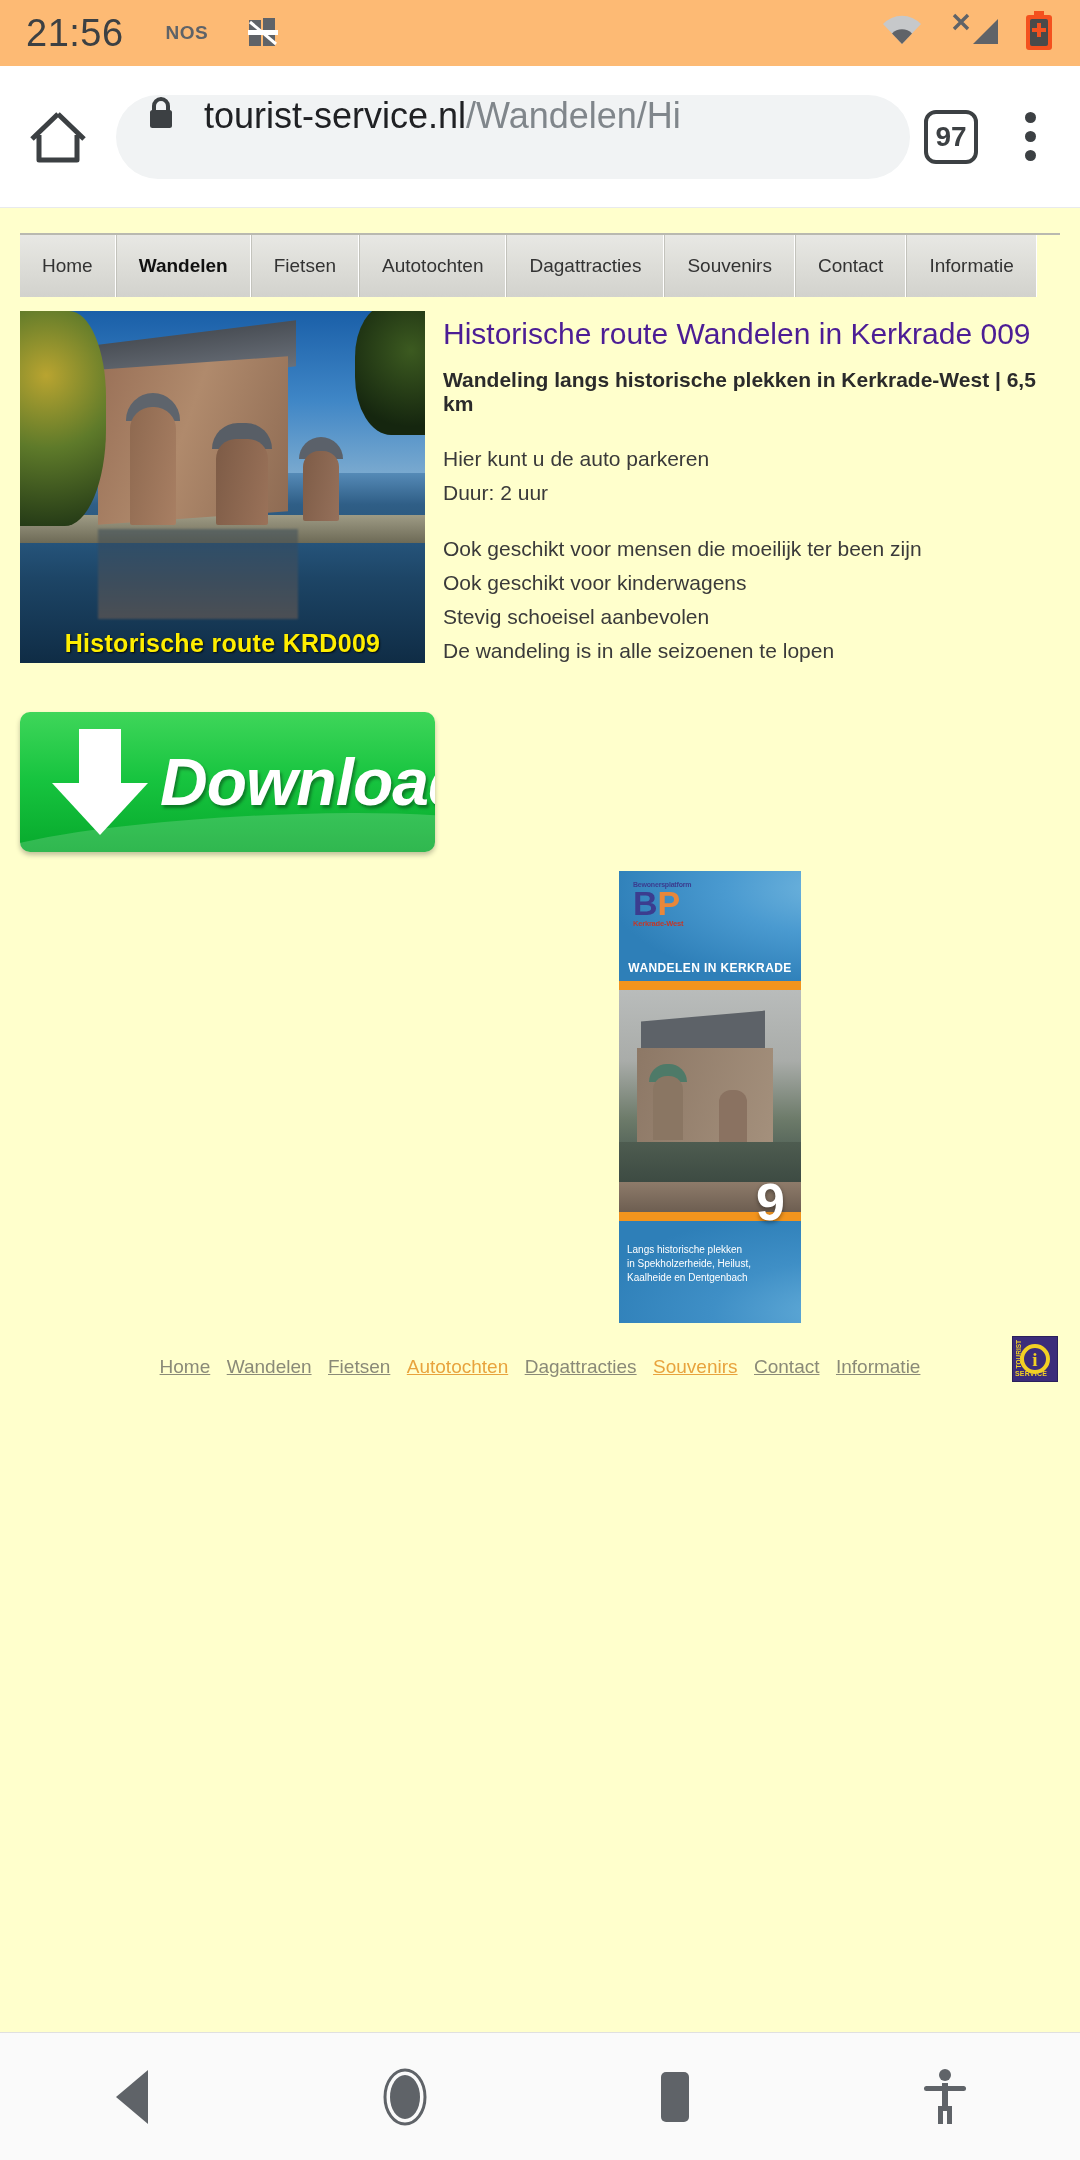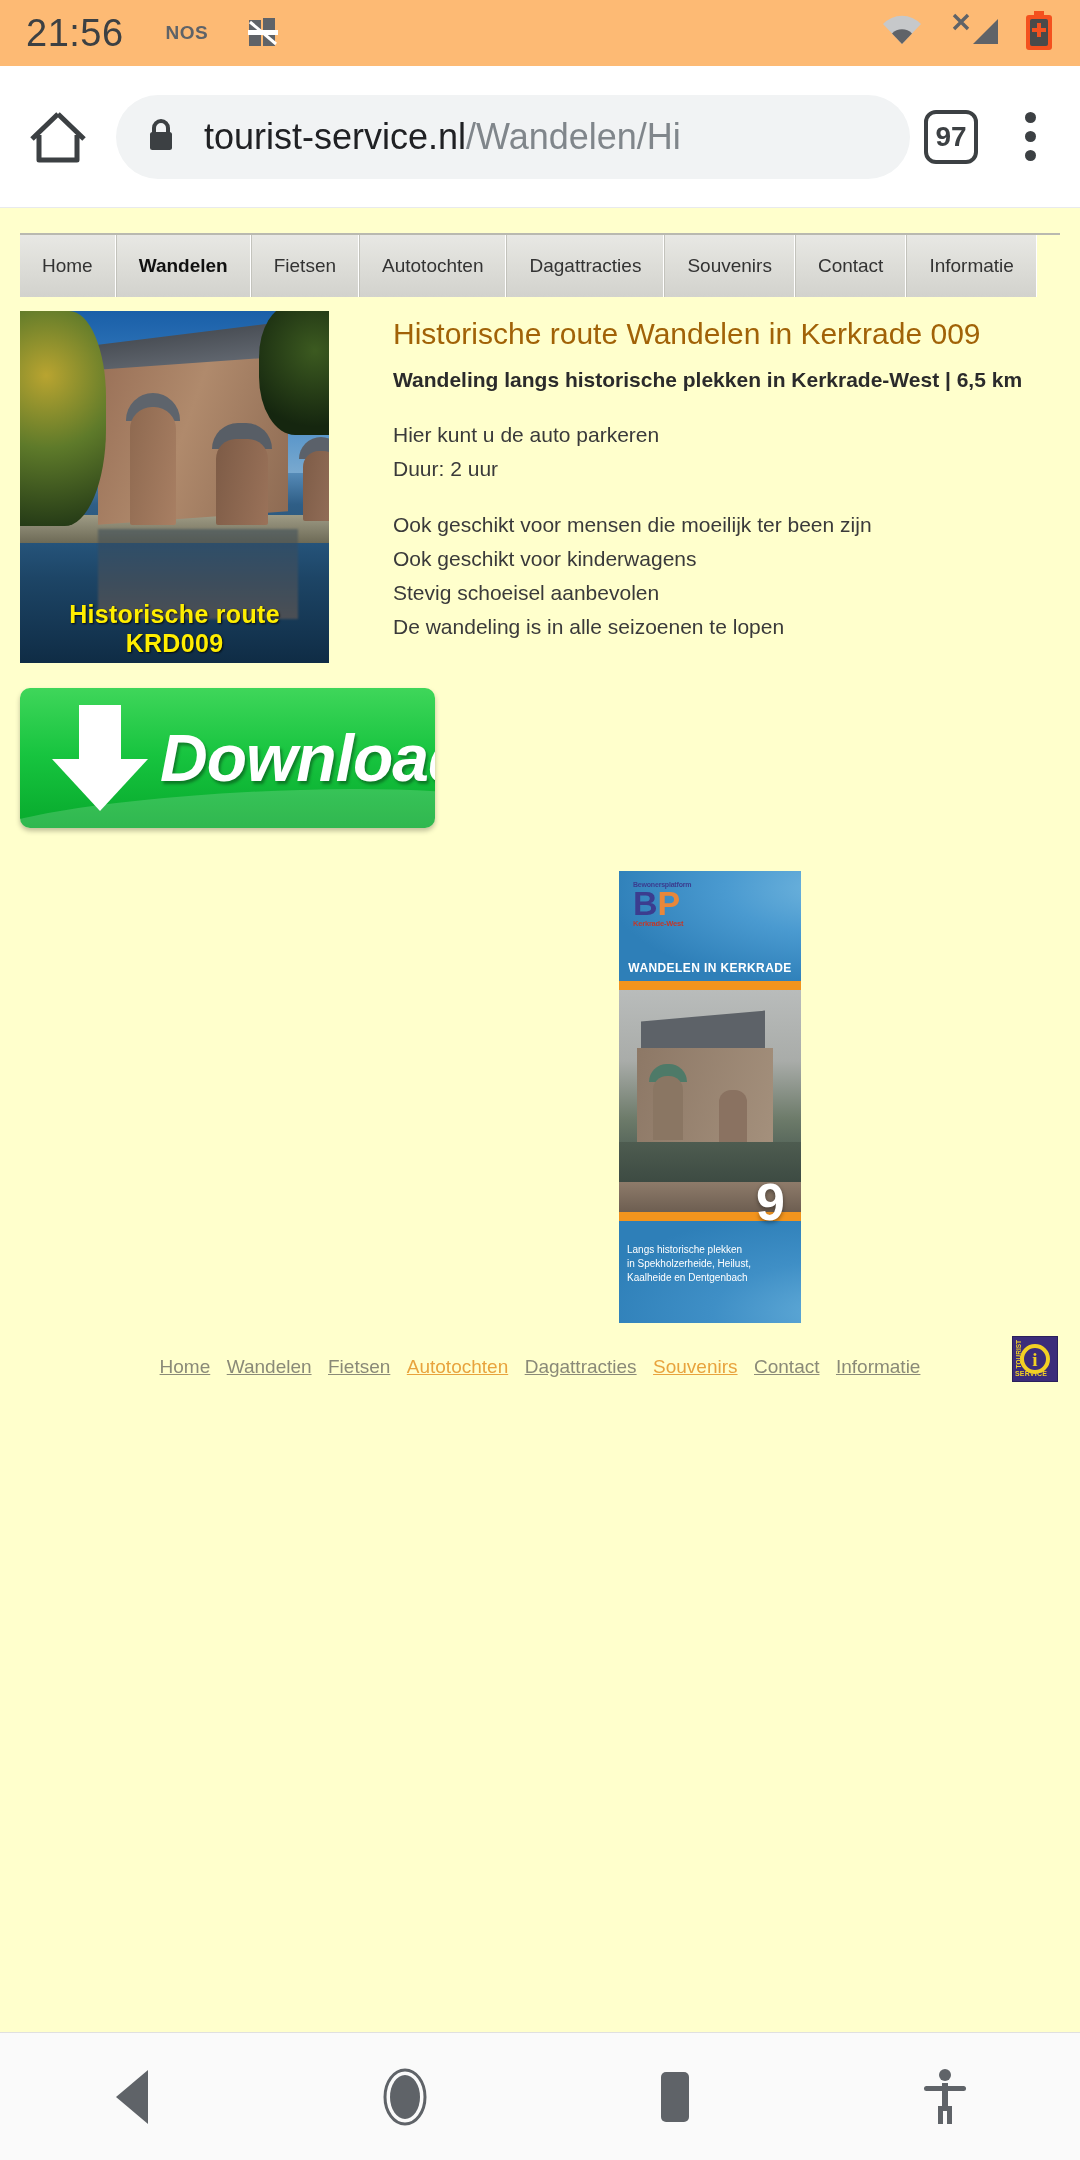--- a/index.html
+++ b/index.html
@@ -24,21 +24,21 @@
   
   .toolbar {
     height: 142px; flex: 0 0 142px; background: #ffffff;
     display: flex; align-items: center; padding: 0 22px;
     border-bottom: 1px solid #e8eaed;
   }
   .home-btn { width: 72px; height: 72px; display: flex; align-items: center; justify-content: center; flex: 0 0 72px; }
   .omnibox {
     flex: 1 1 auto; height: 84px; margin: 0 14px 0 22px;
     background: #f1f3f4; border-radius: 42px;
-    display: flex; align-items: center; padding: 0 30px; overflow: hidden;
+    display: flex; padding: 0 30px; overflow: hidden;
   }
   .lock-ico { flex: 0 0 30px; margin-right: 28px; }
   .url { font-size: 36px; white-space: nowrap; overflow: hidden; color: #202124; font-family: "Liberation Sans", sans-serif; }
   .url .dim { color: #80868b; }
   .tabcount {
     flex: 0 0 54px; width: 54px; height: 54px; margin-right: 24px;
     border: 4px solid #3c4043; border-radius: 12px;
     display: flex; align-items: center; justify-content: center;
     font-size: 28px; font-weight: bold; color: #3c4043;
   }
@@ -58,21 +58,21 @@
   }
   .navtab:first-child { border-left: none; }
   .navtab.active { font-weight: bold; color: #111; }
 
   .content { display: flex; padding: 14px 20px 0 20px; }
   .leftcol { flex: 0 0 355px; }
   .rightcol { flex: 1 1 auto; padding-left: 18px; padding-top: 6px; }
 
   
   .photo {
-    width: 309px; height: 352px; position: relative; overflow: hidden;
+    width: 405px; height: 352px; position: relative; overflow: hidden;
     background: linear-gradient(to bottom, #2f6fb5 0%, #4f90cf 26%, #6fa8d8 40%, #2f5e86 55%, #13324d 100%);
   }
   .sky { position:absolute; left:0; top:0; width:100%; height:46%;
          background: linear-gradient(to bottom, #1a5fa8 0%, #3f86c6 55%, #79a9cf 100%); }
   .water { position:absolute; left:0; bottom:0; width:100%; height:40%;
            background: linear-gradient(to bottom, #2a5c86 0%, #1d4566 40%, #0f2c45 100%); }
   .bld {
     position:absolute; left:78px; top:52px; width:190px; height:155px;
     background: linear-gradient(110deg,#9a7158 0%, #b08a6c 45%, #8e6b53 100%);
     transform: skewY(-4deg);
@@ -99,21 +99,21 @@
           background: linear-gradient(to bottom,#9e9b85,#6d6a56); }
   .refl { position:absolute; left:78px; top:62%; width:200px; height:90px; opacity:.45;
           background: linear-gradient(to bottom,#8d6a52,#2a4257); transform: scaleY(-1); filter: blur(1px); }
   .photo-cap {
     position:absolute; left:0; bottom:5px; width:100%; text-align:center;
     font-size:25px; font-weight:bold; color:#ffee00; letter-spacing:.3px;
     text-shadow: 1px 1px 2px rgba(0,0,0,.85);
   }
 
   
-  .h1 { font-size: 30px; color: #a16207; font-weight: normal; margin-bottom: 16px; line-height: 1.15; }
+  .h1 { font-size: 30px; color: #4c1d95; font-weight: normal; margin-bottom: 16px; line-height: 1.15; }
   .h2 { font-size: 21px; color: #2b2b2b; font-weight: bold; margin-bottom: 26px; }
   .para { font-size: 21px; color: #3a3a3a; line-height: 1.62; margin-bottom: 22px; }
 
   
   .dlwrap { margin: 22px 0 0 20px; }
   .dlbtn {
     width: 415px; height: 140px; border-radius: 10px; position: relative; overflow: hidden;
     background: linear-gradient(to bottom,#3fd65a 0%, #17c43f 48%, #07a92c 100%);
     box-shadow: 0 3px 5px rgba(0,0,0,.25);
     display: flex; align-items: center;

